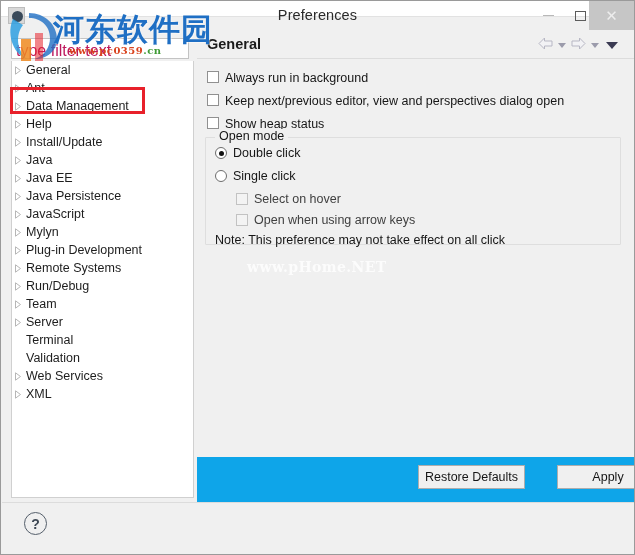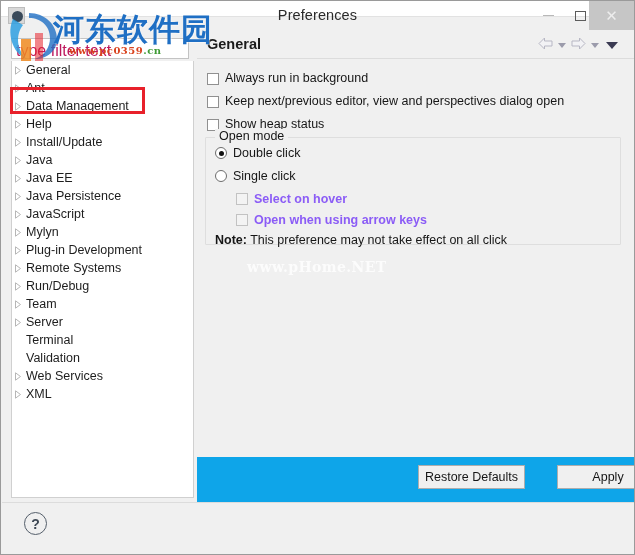--- a/index.html
+++ b/index.html
@@ -131,32 +131,32 @@
   }
 
   
   #content {
     position: absolute; left: 196px; top: 58px;
     width: 437px; height: 398px;
     background: #f0f0f0;
   }
   .chk-row {
     position: absolute; left: 10px;
-    display: flex; align-items: flex-end;
+    display: flex; align-items: flex-start;
     font-size: 12.5px; color: #161616;
   }
   .cbox {
     width: 12px; height: 12px;
     border: 1px solid #909090;
     background: #ffffff;
     margin-right: 6px;
     flex: 0 0 auto;
   }
   .cbox.disabled { border-color: #c2c2c2; background: #f3f3f3; }
-  .dis-text { color: #8b5cf6; font-weight: bold; }
+  .dis-text { color: #404040; }
 
   
   #open-mode-group {
     position: absolute; left: 8px; top: 78px;
     width: 416px; height: 108px;
     border: 1px solid #dedede;
     border-radius: 1px;
   }
   #open-mode-legend {
     position: absolute; left: 9px; top: -9px;
@@ -180,21 +180,21 @@
   .rbox.checked::after {
     content: "";
     position: absolute; left: 2.5px; top: 2.5px;
     width: 5px; height: 5px; border-radius: 50%;
     background: #111111;
   }
   .note-row {
     position: absolute; left: 9px;
     font-size: 12.5px; color: #161616;
   }
-  .note-row b { font-weight: bold; }
+  .note-row b { font-weight: normal; }
 
   
   #footer {
     position: absolute; left: 196px; top: 456px;
     width: 437px; height: 45px;
     background: #0ea5e9;
   }
   .btn {
     position: absolute; top: 8px;
     height: 24px;

